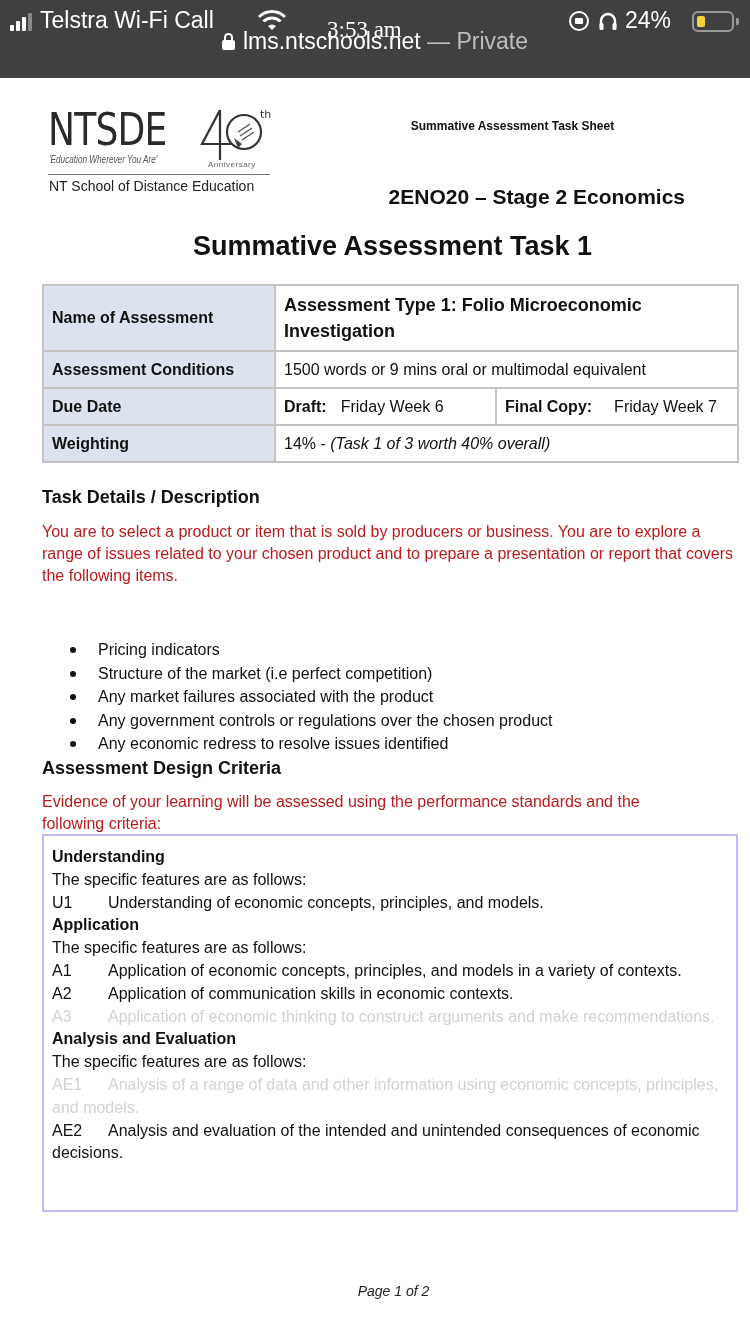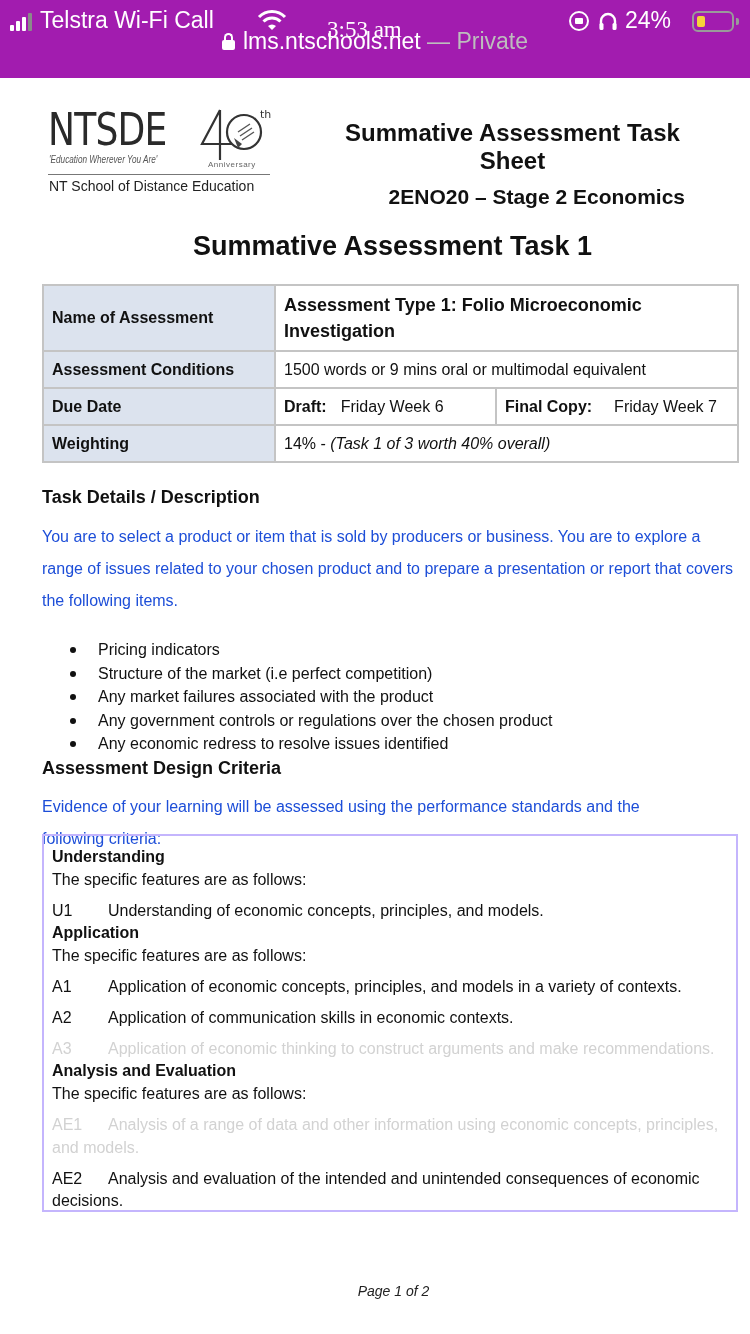--- a/index.html
+++ b/index.html
@@ -1,20 +1,20 @@
 <!DOCTYPE html>
 <html><head>
 <meta charset="utf-8">
 <style>
   * { box-sizing: border-box; margin: 0; padding: 0; }
   html, body { width: 750px; height: 1334px; background: #ffffff; overflow: hidden; }
   body { font-family: "Liberation Sans", sans-serif; color: #111; position: relative; }
 
   
-  .topbar { position: absolute; left: 0; top: 0; width: 750px; height: 78px; background: #a21caf; color: #fff; }
+  .topbar { position: absolute; left: 0; top: 0; width: 750px; height: 78px; background: #404040; color: #fff; }
   .status-row { position: absolute; top: 6px; left: 0; width: 750px; height: 30px; font-size: 23px; }
   .signal { position: absolute; left: 10px; top: 9px; height: 16px; display: flex; align-items: flex-end; gap: 2px; }
   .signal span { width: 4px; background: #fff; border-radius: 1px; display: inline-block; }
   .signal span.dim { background: #8a8a8a; }
   .carrier { position: absolute; left: 40px; top: 1px; }
   .wifi { position: absolute; left: 257px; top: 2px; width: 30px; height: 24px; }
   .clock { position: absolute; left: 327px; top: 11px; font-family: Liberation Serif, serif; }
   .rot-lock { position: absolute; left: 569px; top: 5px; width: 20px; height: 20px; border: 2px solid #fff; border-radius: 50%; }
   .rot-lock::after { content: ""; position: absolute; left: 4px; top: 5px; width: 8px; height: 6px; background: #fff; border-radius: 1px; }
   .headphones { position: absolute; left: 598px; top: 4px; width: 20px; height: 22px; }
@@ -31,46 +31,46 @@
 
   
   .logo { position: absolute; left: 48px; top: 106px; width: 230px; height: 92px; }
   .logo-main { position: absolute; left: 0; top: 0; font-size: 44px; letter-spacing: -1px; color: #2a2a2a; font-family: "DejaVu Sans", sans-serif; font-weight: normal; transform: scaleX(0.82); transform-origin: left top; line-height: 48px; }
   .logo-forty { position: absolute; left: 150px; top: 0; width: 80px; height: 64px; }
   .logo-tagline { position: absolute; left: 1px; top: 48px; font-size: 10px; color: #555; font-style: italic; transform: scaleX(0.82); transform-origin: left top; }
   .logo-anniv { position: absolute; left: 160px; top: 54px; font-size: 8px; color: #666; letter-spacing: 0.5px; }
   .logo-rule { position: absolute; left: 0; top: 68px; width: 222px; height: 1px; background: #777; }
   .logo-school { position: absolute; left: 1px; top: 72px; font-size: 14px; color: #222; white-space: nowrap; }
 
-  .sheet-title { position: absolute; left: 340px; top: 119px; width: 345px; text-align: center; font-size: 24px; font-weight: bold; color: #111; }
+  .sheet-title { position: absolute; left: 340px; top: 119px; width: 345px; text-align: center; font-size: 12px; font-weight: bold; color: #111; }
   .sheet-subtitle { position: absolute; left: 340px; top: 153px; width: 345px; text-align: right; font-size: 21px; font-weight: bold; color: #111; margin-top: 32px; }
 
   .task-heading { position: absolute; left: 0; top: 231px; width: 785px; text-align: center; font-size: 27px; font-weight: bold; color: #111; }
 
   
   .info-table { position: absolute; left: 42px; top: 284px; width: 697px; border-collapse: collapse; font-size: 16px; }
   .info-table td { border: 2px solid #c4c4c4; padding: 0 8px; vertical-align: middle; }
   .info-table td.lbl { background: #dce3ee; font-weight: bold; width: 232px; color: #111; margin-left: 16px; }
   .info-table tr.r1 td { height: 66px; }
   .info-table tr.r2 td, .info-table tr.r3 td, .info-table tr.r4 td { height: 37px; }
   .info-table .big { font-size: 18px; font-weight: bold; line-height: 26px; }
   .info-table .b { font-weight: bold; margin-top: 16px; }
   .info-table .sp { display: inline-block; width: 14px; }
   .info-table .sp2 { display: inline-block; width: 22px; }
   .info-table i { font-style: italic; margin-top: 24px; }
 
   .section-h { position: absolute; left: 42px; font-size: 18px; font-weight: bold; color: #111; }
-  .para { position: absolute; left: 42px; width: 700px; font-size: 16px; line-height: 32px; color: #1d4ed8; }
+  .para { position: absolute; left: 42px; width: 700px; font-size: 16px; line-height: 22px; color: #b91c1c; }
   .bullets { position: absolute; left: 42px; top: 590px; width: 705px; list-style: none; font-size: 16px; line-height: 23.6px; margin-top: 48px; }
   .bullets li { position: relative; padding-left: 56px; }
   .bullets li .dot { position: absolute; left: 28px; top: 9px; width: 6px; height: 6px; background: #111; border-radius: 50%; }
 
   .criteria-box { position: absolute; left: 42px; top: 834px; width: 696px; height: 378px; border: 2px solid #c4b5fd; padding: 10px 8px 0 8px; font-size: 16px; line-height: 22.8px; }
   .criteria-box .cat { font-weight: bold; }
-  .criteria-box .row { position: relative; margin-top: 8px; }
+  .criteria-box .row { position: relative; }
   .criteria-box .code { display: inline-block; width: 56px; }
   .criteria-box .faded { color: #d2d2d2; }
 
   .footer { position: absolute; left: 0; top: 1283px; width: 787px; text-align: center; font-size: 14px; font-style: italic; color: #222; }
 </style>
 </head>
 <body>
 
 <div class="topbar">
   <div class="status-row">

